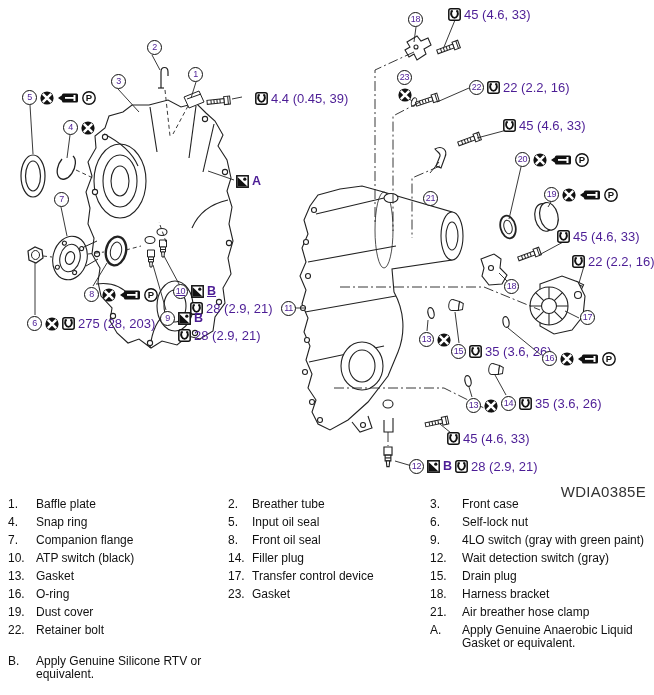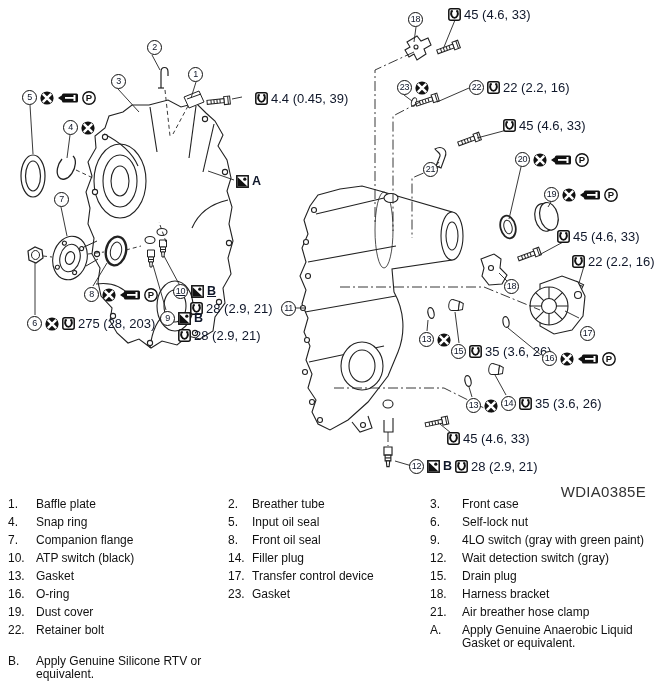--- a/index.html
+++ b/index.html
@@ -1,21 +1,21 @@
 <!DOCTYPE html>
 <html><head>
 <meta charset="utf-8">
 <style>
   html,body{margin:0;padding:0;background:#fff;}
   .page{position:relative;width:654px;height:695px;background:#fff;overflow:hidden;
         font-family:"Liberation Sans",sans-serif;color:#111;}
   svg{display:block;}
   .art{position:absolute;left:0;top:0;}
   .ann{position:absolute;display:flex;align-items:center;gap:3px;font-size:12px;
-       line-height:15px;white-space:nowrap;color:#0f172a;}
+       line-height:15px;white-space:nowrap;color:#4c1d95;}
   .callout{width:15px;height:15px;border:1.4px solid #111;border-radius:50%;background:#fff;
            display:flex;align-items:center;justify-content:center;font-size:9px;
            letter-spacing:-0.3px;box-sizing:border-box;flex:0 0 auto;}
   .sym{display:flex;align-items:center;flex:0 0 auto;}
   .sym svg{display:block;}
   .letter{font-weight:bold;font-size:12.5px;}
   .tq{font-size:13px;}
   .watermark{position:absolute;right:8px;top:483px;font-size:15px;color:#333;letter-spacing:.3px;}
   .pcol{position:absolute;top:498px;display:flex;flex-direction:column;font-size:12px;}
   .prow{display:flex;margin-bottom:5px;line-height:13px;}
@@ -407,21 +407,21 @@
             <path d="M3.6,3 C2.2,6.5 4,9.8 6.5,9.8 C9,9.8 10.8,6.5 9.4,3" fill="none" stroke="#111" stroke-width="1.8"></path>
             <rect x="2.8" y="2.2" width="2" height="2" fill="#111"></rect>
             <rect x="8.2" y="2.2" width="2" height="2" fill="#111"></rect>
           </svg>
         </span>
         <span class="tq">45 (4.6, 33)</span>
       </div>
       <div class="ann" style="left: 408px; top: 12px;">
         <span class="callout">18</span>
       </div>
-      <div class="ann" style="left: 397px; top: 80px;">
+      <div class="ann" style="left: 397px; top: 70px; flex-direction: column;">
         <span class="callout">23</span>
         <span class="sym">
           <svg width="14" height="14" viewBox="0 0 14 14">
             <circle cx="7" cy="7" r="6.6" fill="#111"></circle>
             <path d="M2.8,2.8 L11.2,11.2 M11.2,2.8 L2.8,11.2" stroke="#fff" stroke-width="2.5"></path>
           </svg>
         </span>
       </div>
       <div class="ann" style="left: 469px; top: 80px;">
         <span class="callout">22</span>
@@ -439,21 +439,21 @@
         <span class="sym">
           <svg width="13" height="13" viewBox="0 0 13 13">
             <rect x="0.8" y="0.8" width="11.4" height="11.4" rx="2" fill="#fff" stroke="#111" stroke-width="1.5"></rect>
             <path d="M3.6,3 C2.2,6.5 4,9.8 6.5,9.8 C9,9.8 10.8,6.5 9.4,3" fill="none" stroke="#111" stroke-width="1.8"></path>
             <rect x="2.8" y="2.2" width="2" height="2" fill="#111"></rect>
             <rect x="8.2" y="2.2" width="2" height="2" fill="#111"></rect>
           </svg>
         </span>
         <span class="tq">45 (4.6, 33)</span>
       </div>
-      <div class="ann" style="left: 423px; top: 162px;">
+      <div class="ann" style="left: 423px; top: 191px;">
         <span class="callout">21</span>
       </div>
       <div class="ann" style="left: 515px; top: 152px;">
         <span class="callout">20</span>
         <span class="sym">
           <svg width="14" height="14" viewBox="0 0 14 14">
             <circle cx="7" cy="7" r="6.6" fill="#111"></circle>
             <path d="M2.8,2.8 L11.2,11.2 M11.2,2.8 L2.8,11.2" stroke="#fff" stroke-width="2.5"></path>
           </svg>
         </span>
@@ -513,21 +513,21 @@
             <path d="M3.6,3 C2.2,6.5 4,9.8 6.5,9.8 C9,9.8 10.8,6.5 9.4,3" fill="none" stroke="#111" stroke-width="1.8"></path>
             <rect x="2.8" y="2.2" width="2" height="2" fill="#111"></rect>
             <rect x="8.2" y="2.2" width="2" height="2" fill="#111"></rect>
           </svg>
         </span>
         <span class="tq">22 (2.2, 16)</span>
       </div>
       <div class="ann" style="left: 504px; top: 279px;">
         <span class="callout">18</span>
       </div>
-      <div class="ann" style="left: 580px; top: 326px;">
+      <div class="ann" style="left: 580px; top: 310px;">
         <span class="callout">17</span>
       </div>
       <div class="ann" style="left: 419px; top: 332px;">
         <span class="callout">13</span>
         <span class="sym">
           <svg width="14" height="14" viewBox="0 0 14 14">
             <circle cx="7" cy="7" r="6.6" fill="#111"></circle>
             <path d="M2.8,2.8 L11.2,11.2 M11.2,2.8 L2.8,11.2" stroke="#fff" stroke-width="2.5"></path>
           </svg>
         </span>

